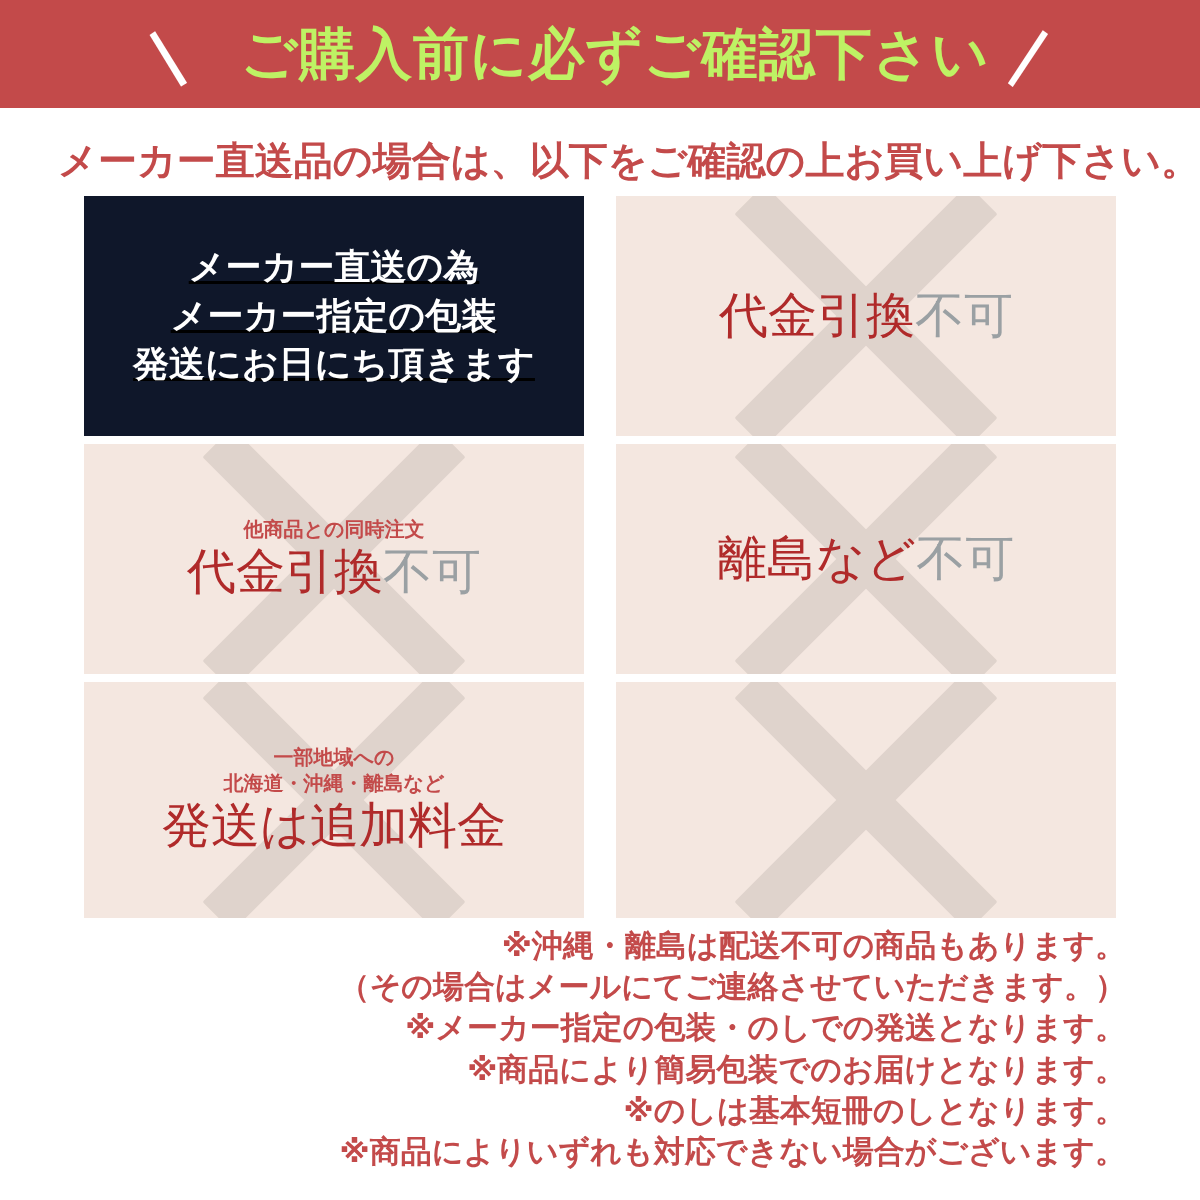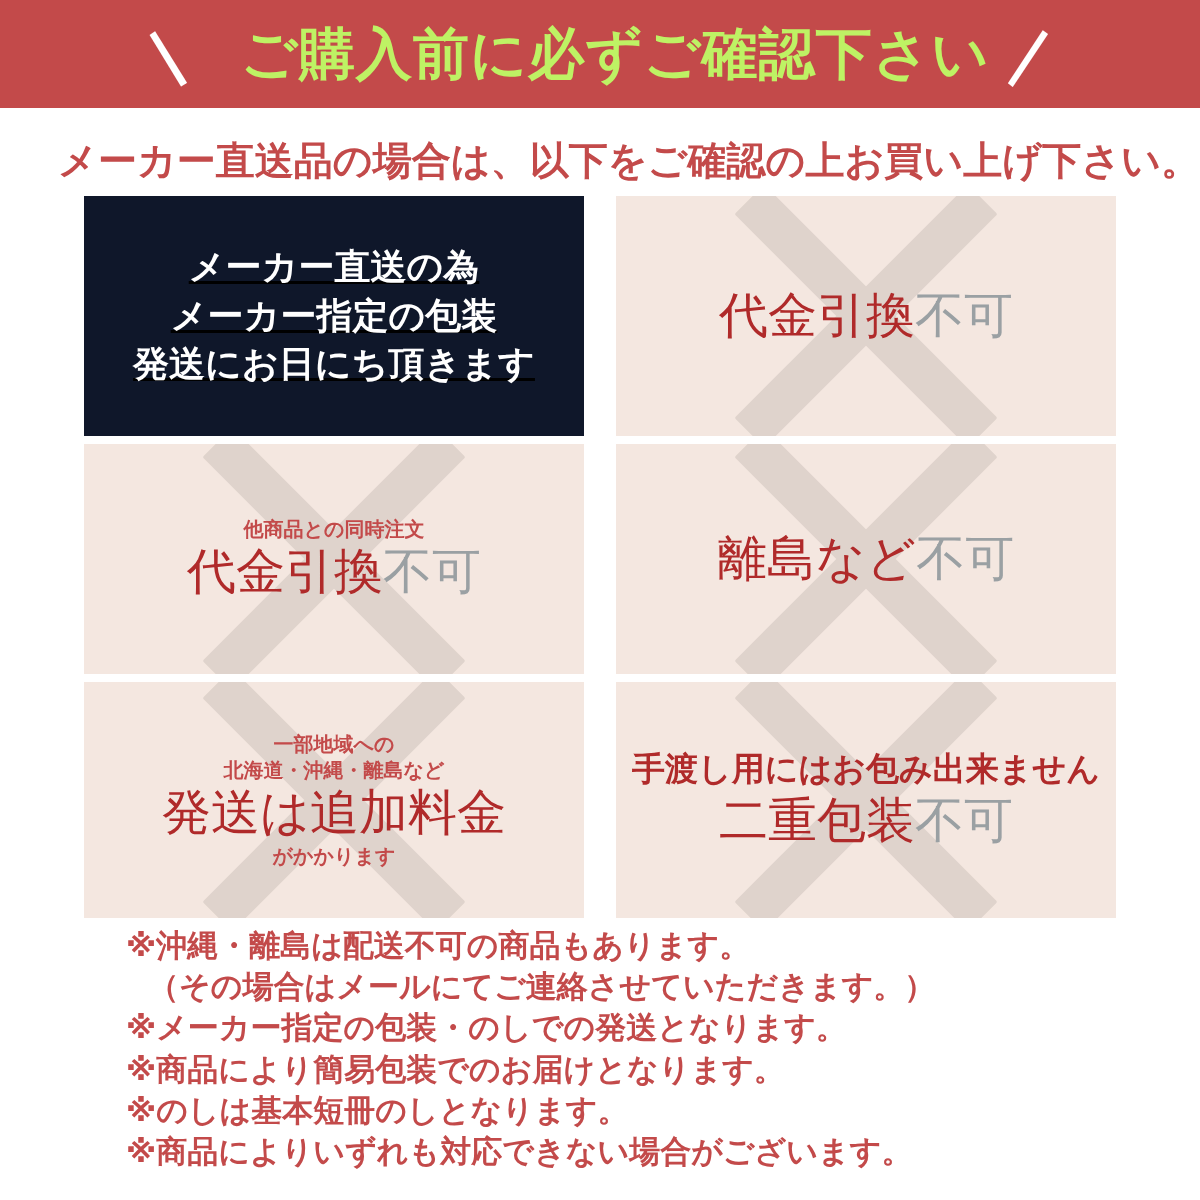--- a/index.html
+++ b/index.html
@@ -148,20 +148,21 @@
     white-space: nowrap;
     color: #b02a2a;
   }
 
   
   .notes {
     position: absolute;
     left: 126px;
     top: 925px;
     width: 1000px;
+    text-align: right;
   }
   .note {
     color: #c34a4a;
     font-size: 31px;
     font-weight: 700;
     line-height: 1.33;
     white-space: nowrap;
   }
   .note.indent {
     padding-left: 22px;
@@ -223,33 +224,28 @@
 
     <div class="card">
       <div class="xmark">
           <span class="a"></span>
           <span class="b"></span>
         </div>
       <div class="card-inner">
         <div class="line-small">一部地域への</div>
         <div class="line-small">北海道・沖縄・離島など</div>
         <div class="line-big"><span>発送</span><span>は追加料金</span></div>
-        <div class="line-small">がかかります</div>
-      </div>
-    </div>
-
-    <div class="card">
-      <div class="xmark">
-          <span class="a"></span>
-          <span class="b"></span>
-        </div>
-      <div class="card-inner">
-        <div class="line-mid">手渡し用にはお包み出来ません</div>
-        <div class="line-big"><span>二重包装</span><span class="muted">不可</span></div>
-      </div>
+      </div>
+    </div>
+
+    <div class="card">
+      <div class="xmark">
+          <span class="a"></span>
+          <span class="b"></span>
+        </div>
     </div>
 
   </div>
 
   <div class="notes">
     <div class="note">※沖縄・離島は配送不可の商品もあります。</div>
     <div class="note indent">（その場合はメールにてご連絡させていただきます。）</div>
     <div class="note">※メーカー指定の包装・のしでの発送となります。</div>
     <div class="note">※商品により簡易包装でのお届けとなります。</div>
     <div class="note">※のしは基本短冊のしとなります。</div>

